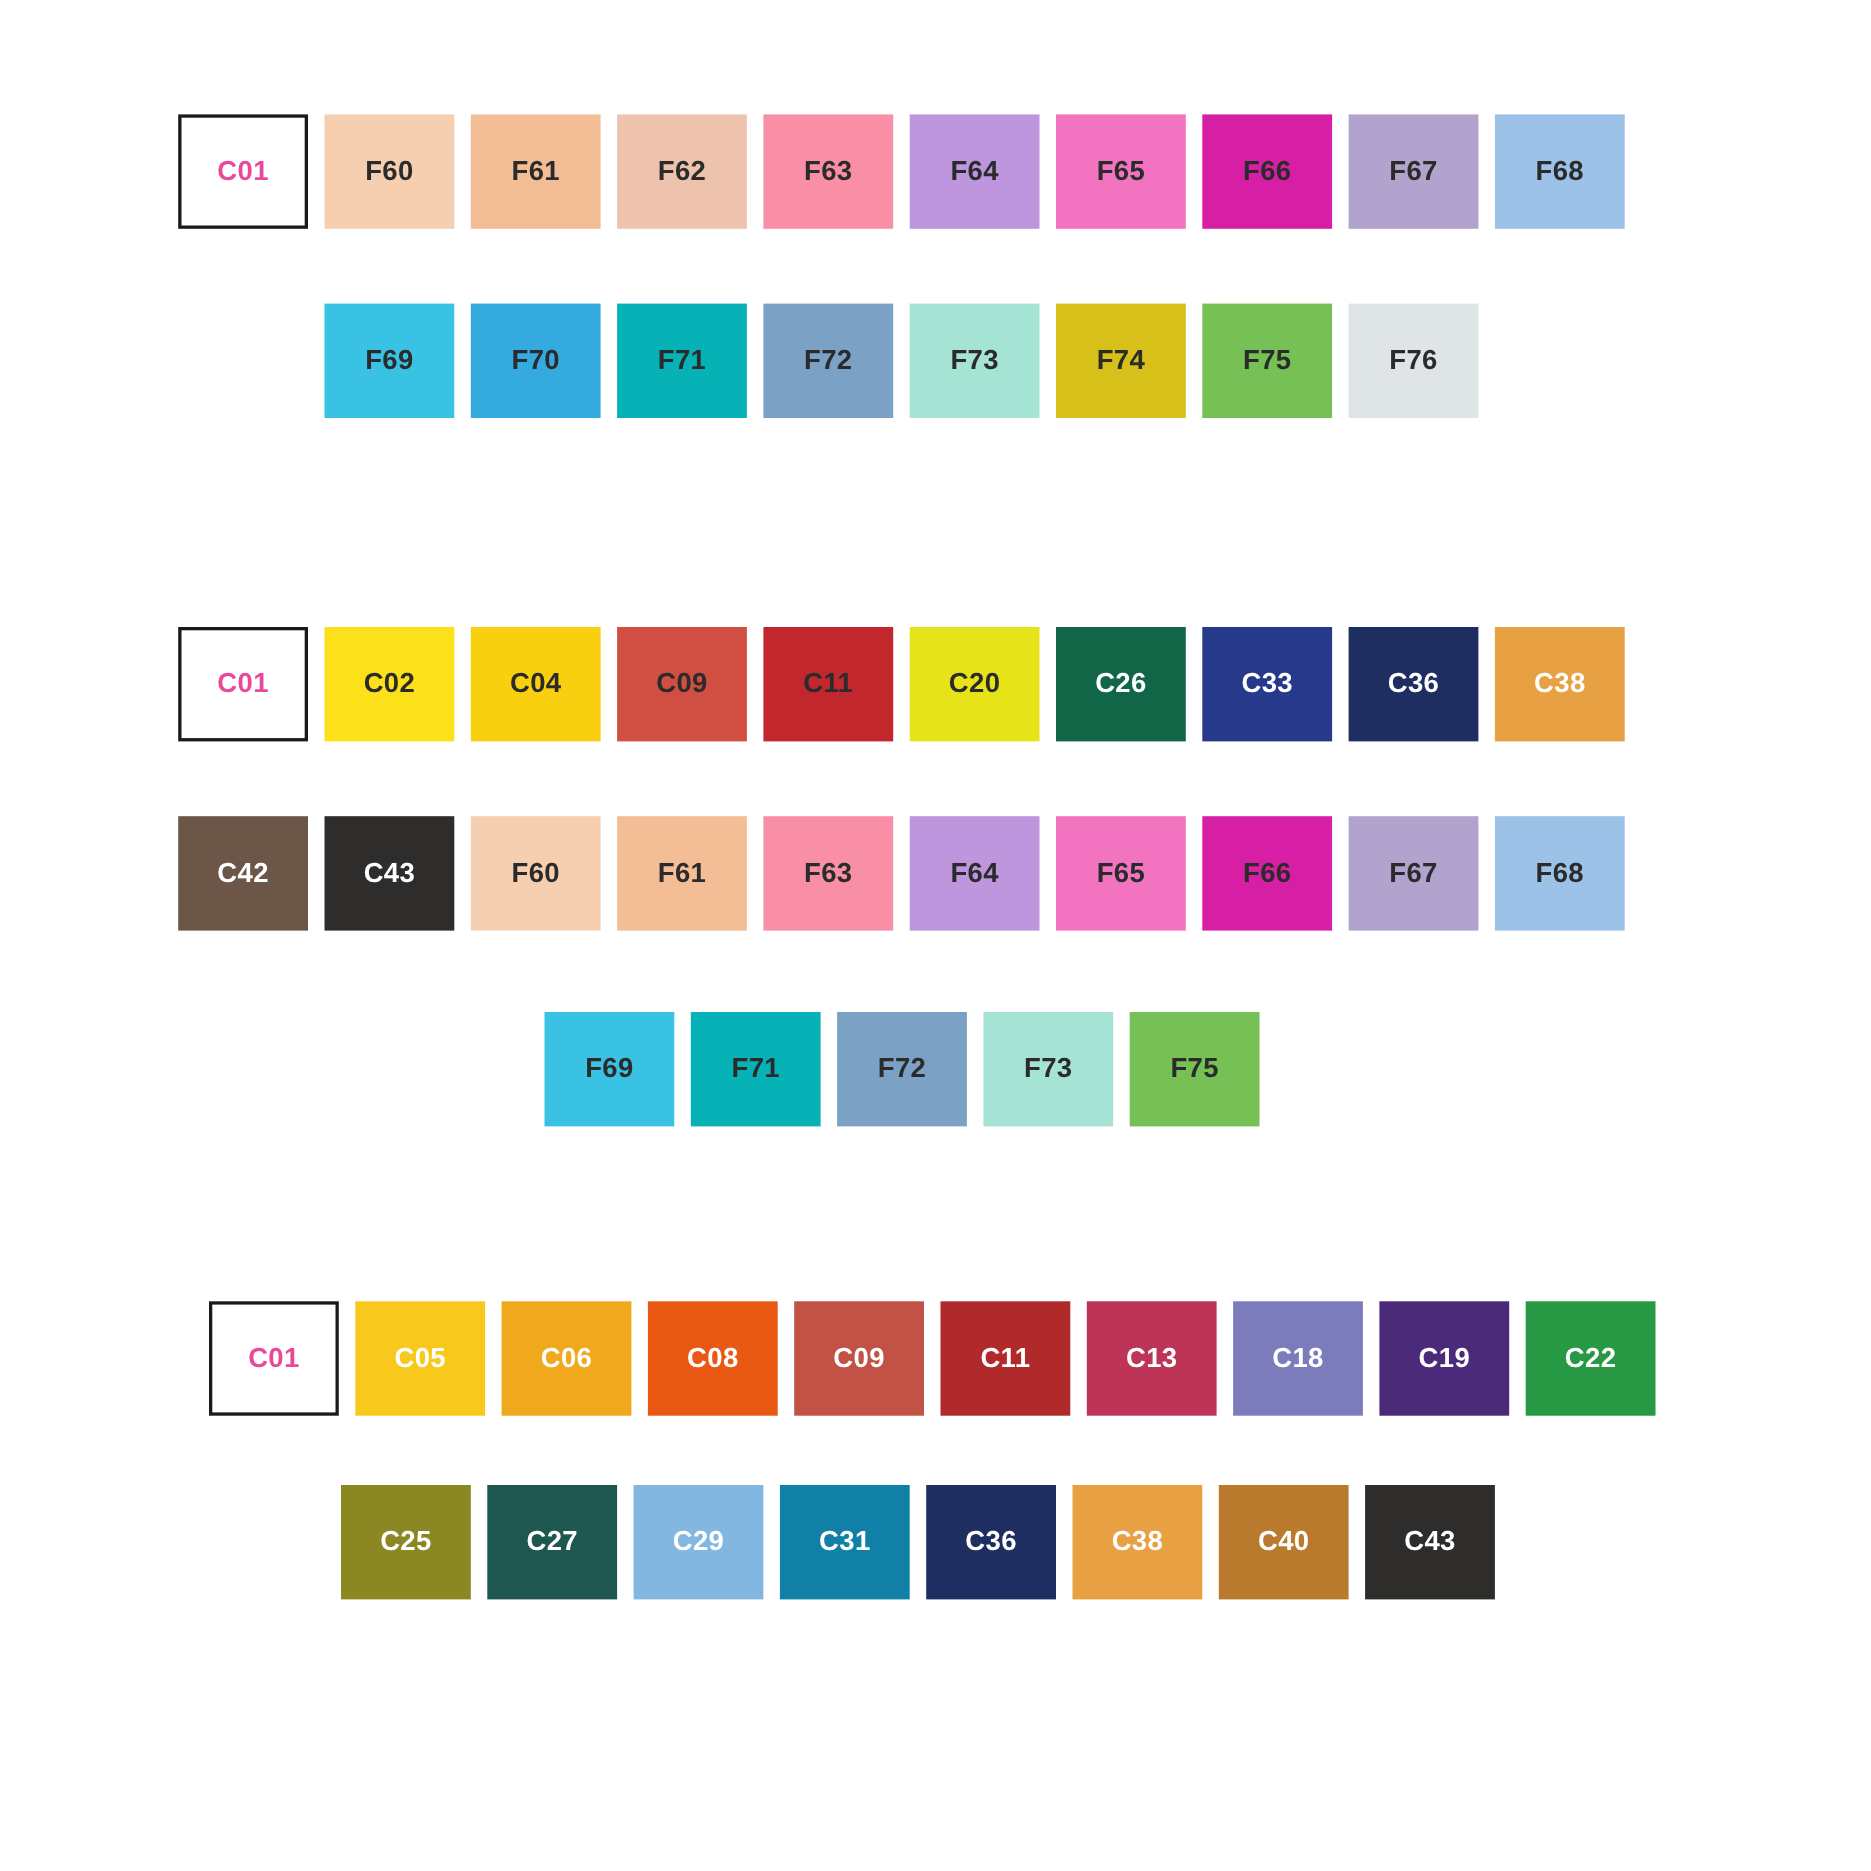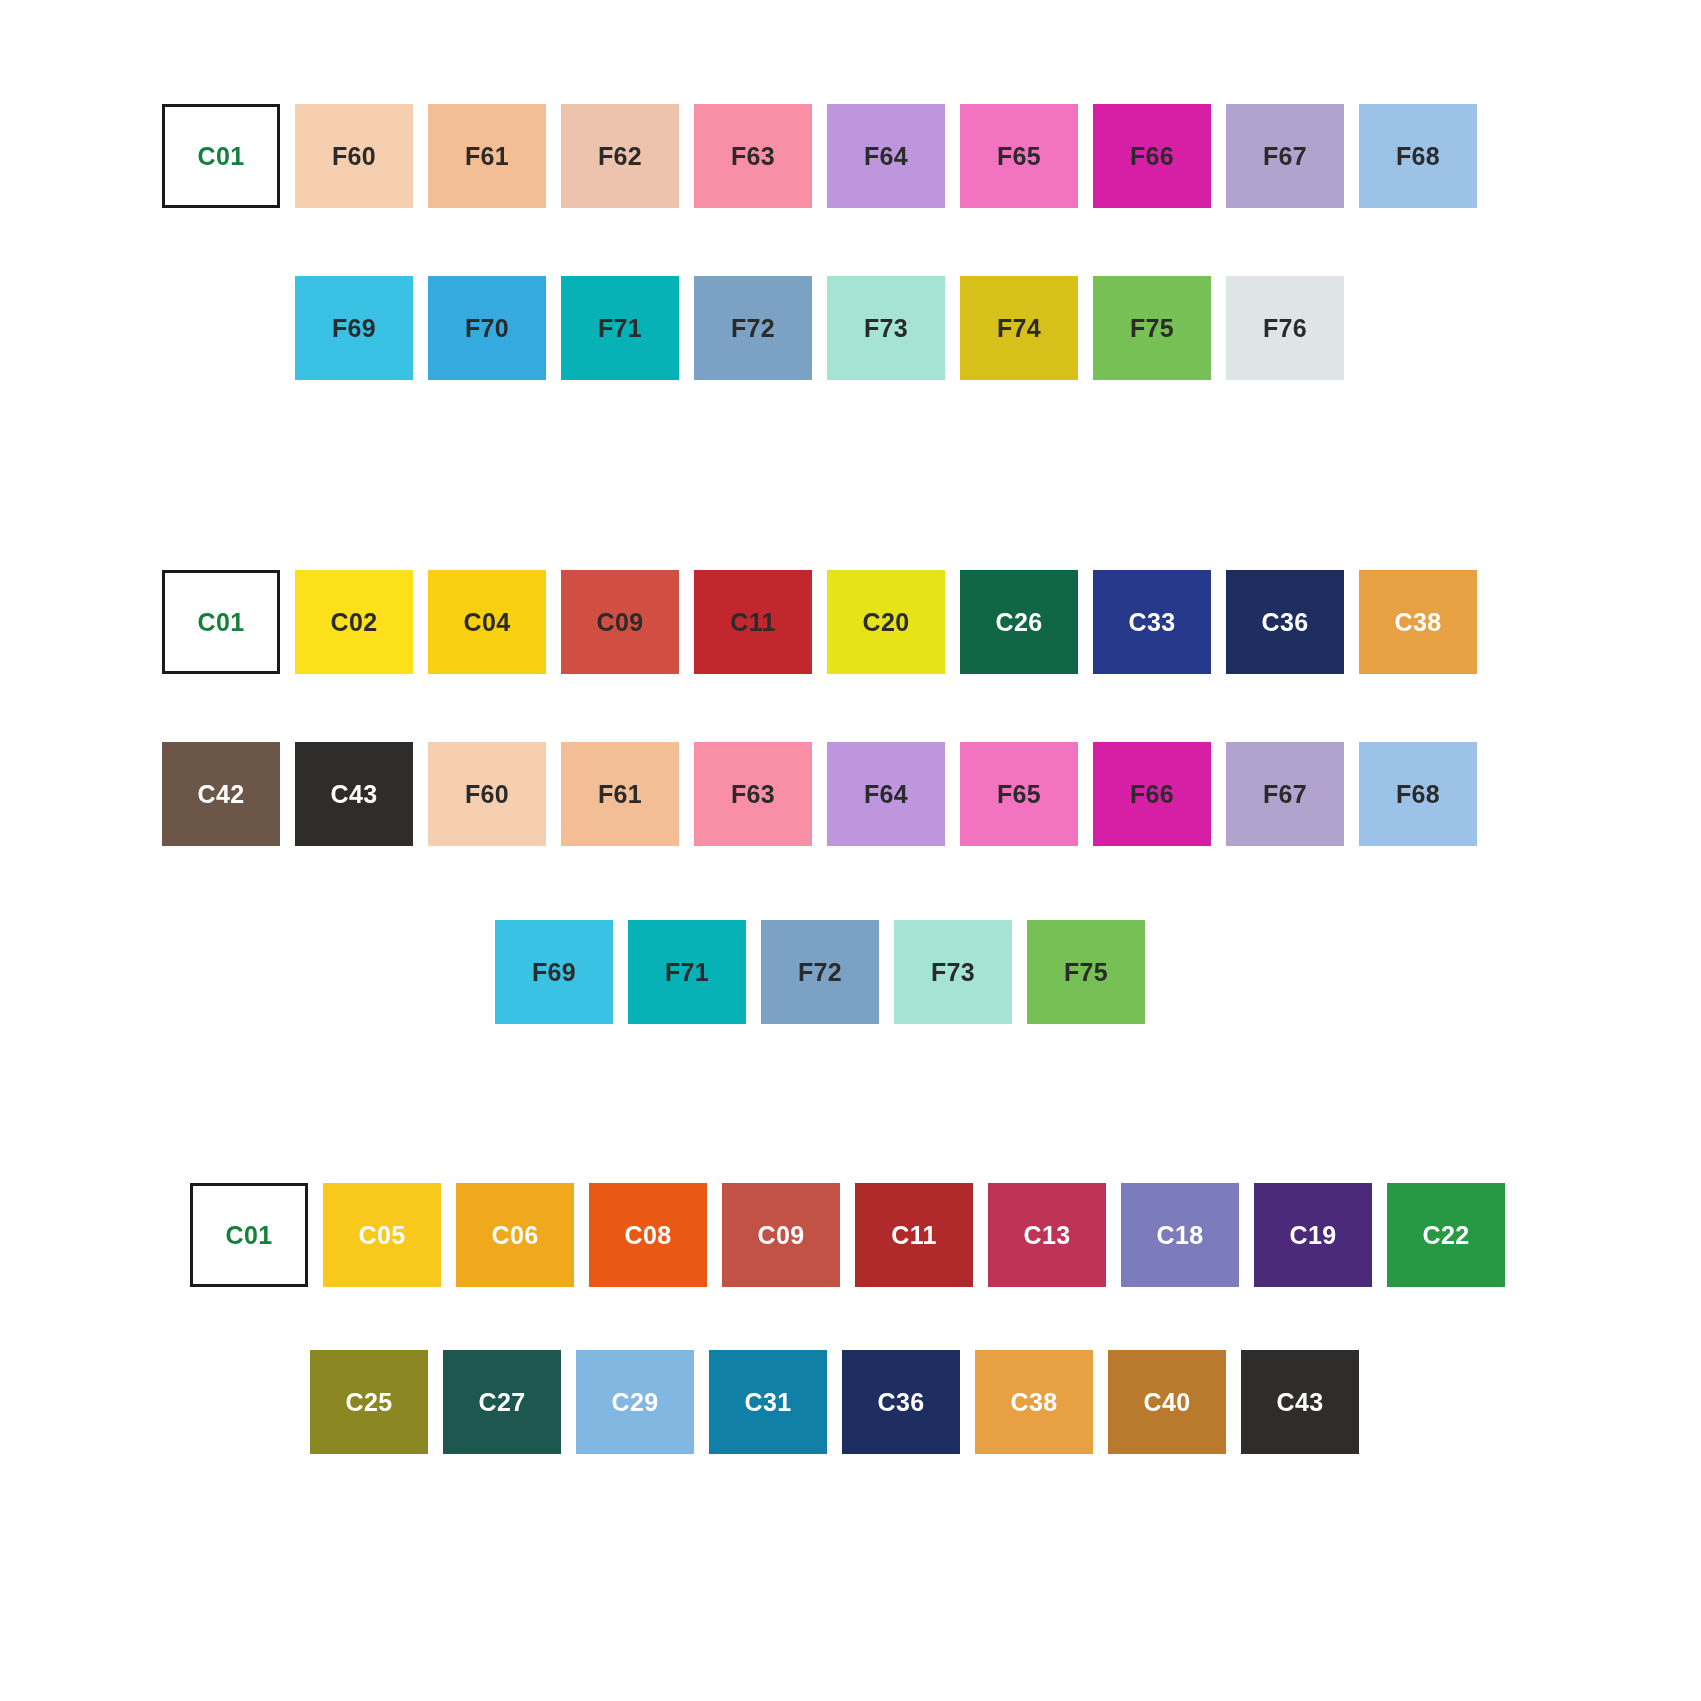--- a/index.html
+++ b/index.html
@@ -51,21 +51,21 @@
     font-family: "Liberation Sans", sans-serif;
     font-size: 25px;
     font-weight: bold;
     letter-spacing: 0.3px;
     line-height: 1;
   }
   .swatch.outlined {
     background: #ffffff;
     border: 3px solid #1a1a1a;
   }
-  .swatch.outlined .swatch-label { color: #15803d; }
+  .swatch.outlined .swatch-label { color: #ec4899; }
 
   
   #group-1 { top: 0; }
   #group-2 { top: 0; }
   #group-3 { top: 0; }
 </style>
 </head>
 <body>
 
 <div id="palette-sheet">

